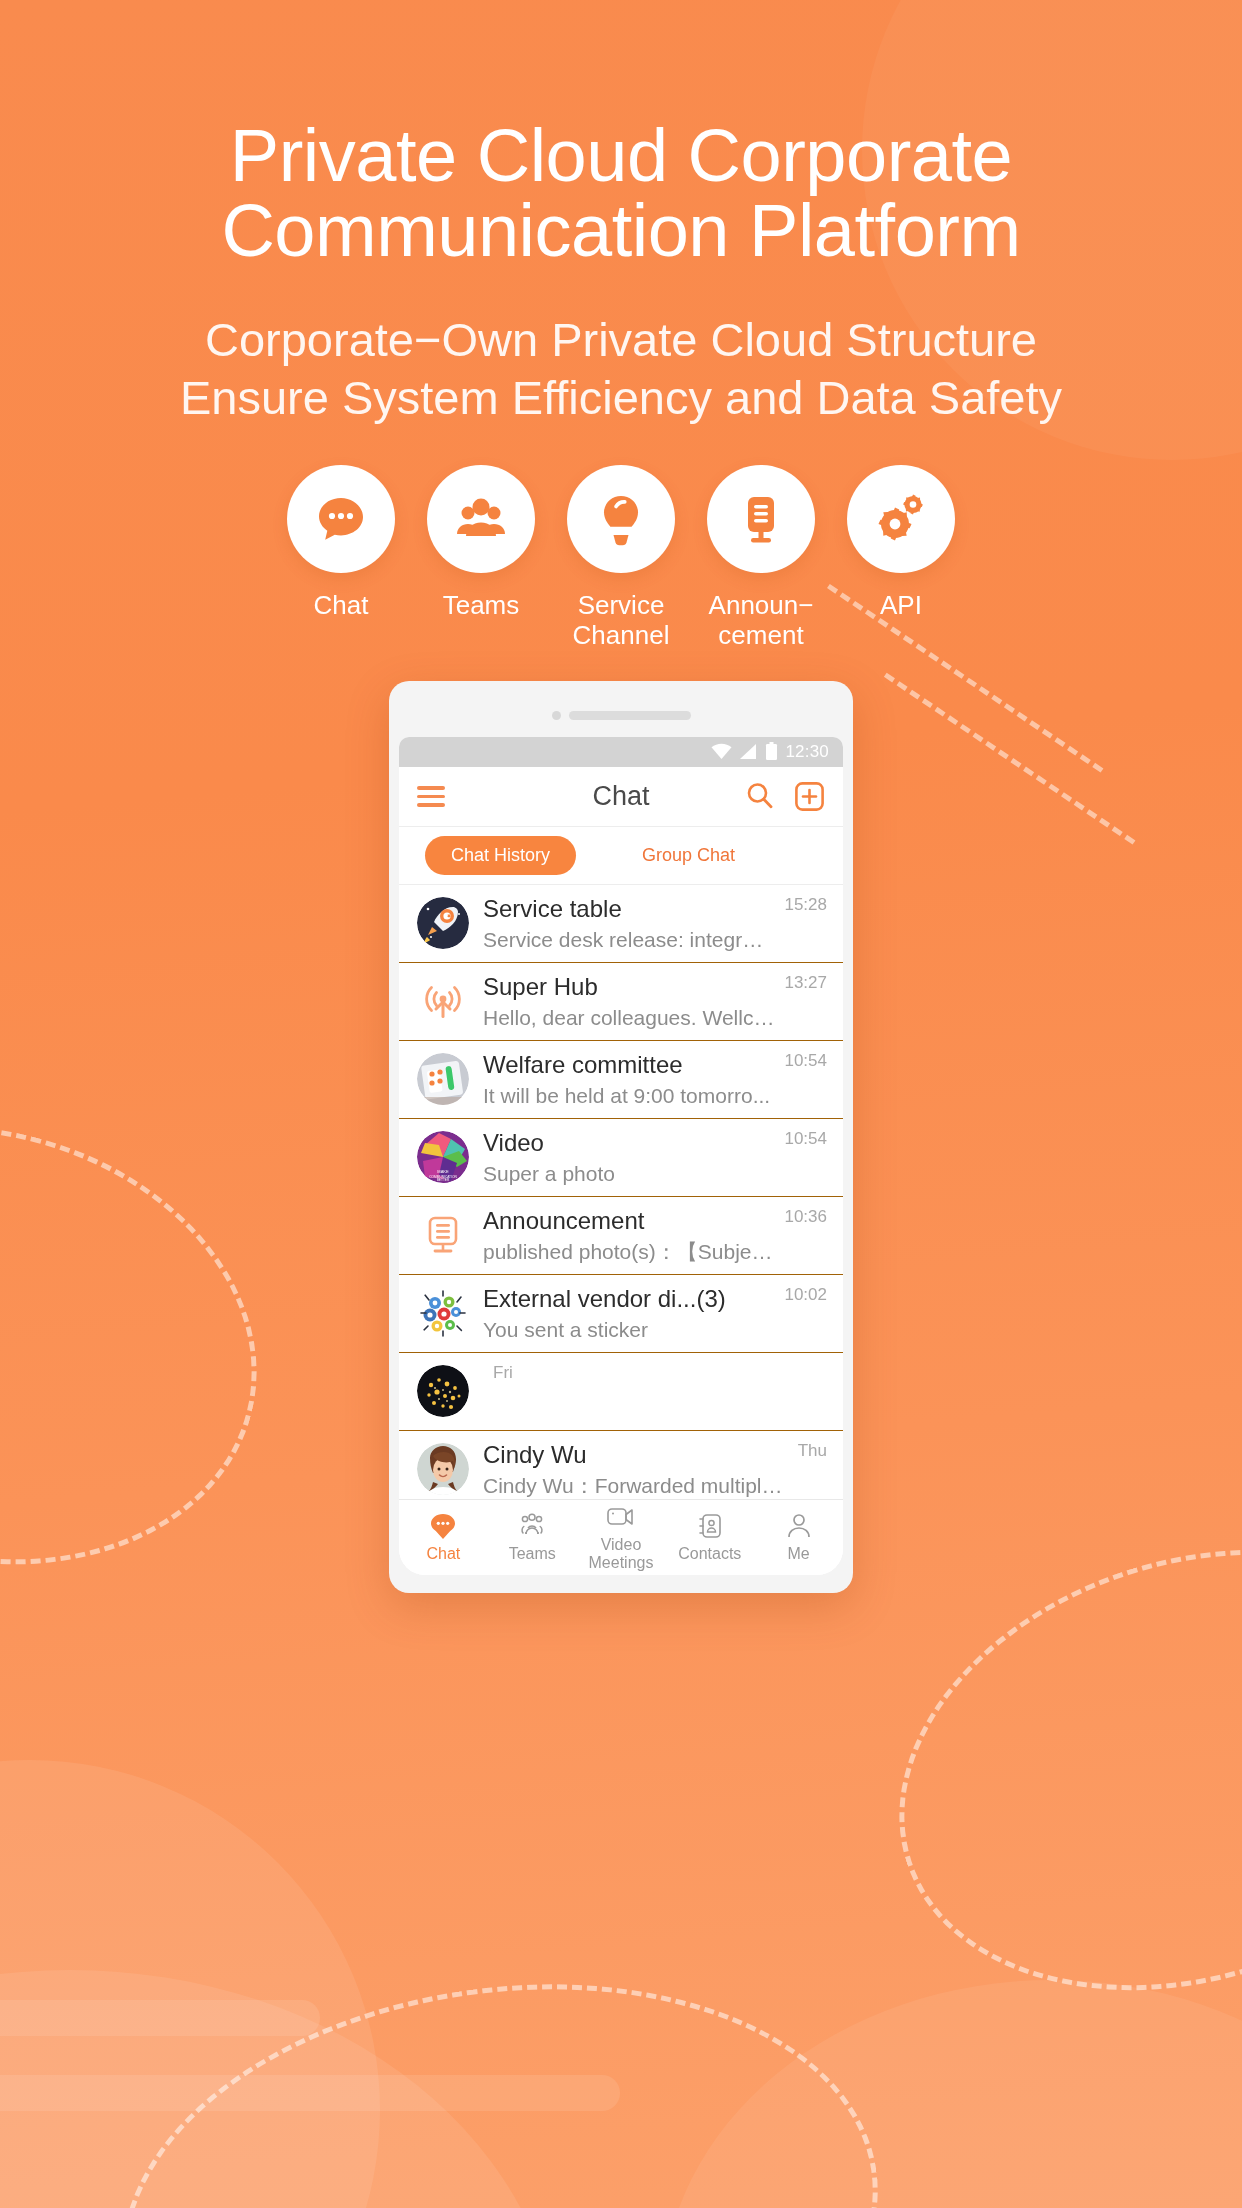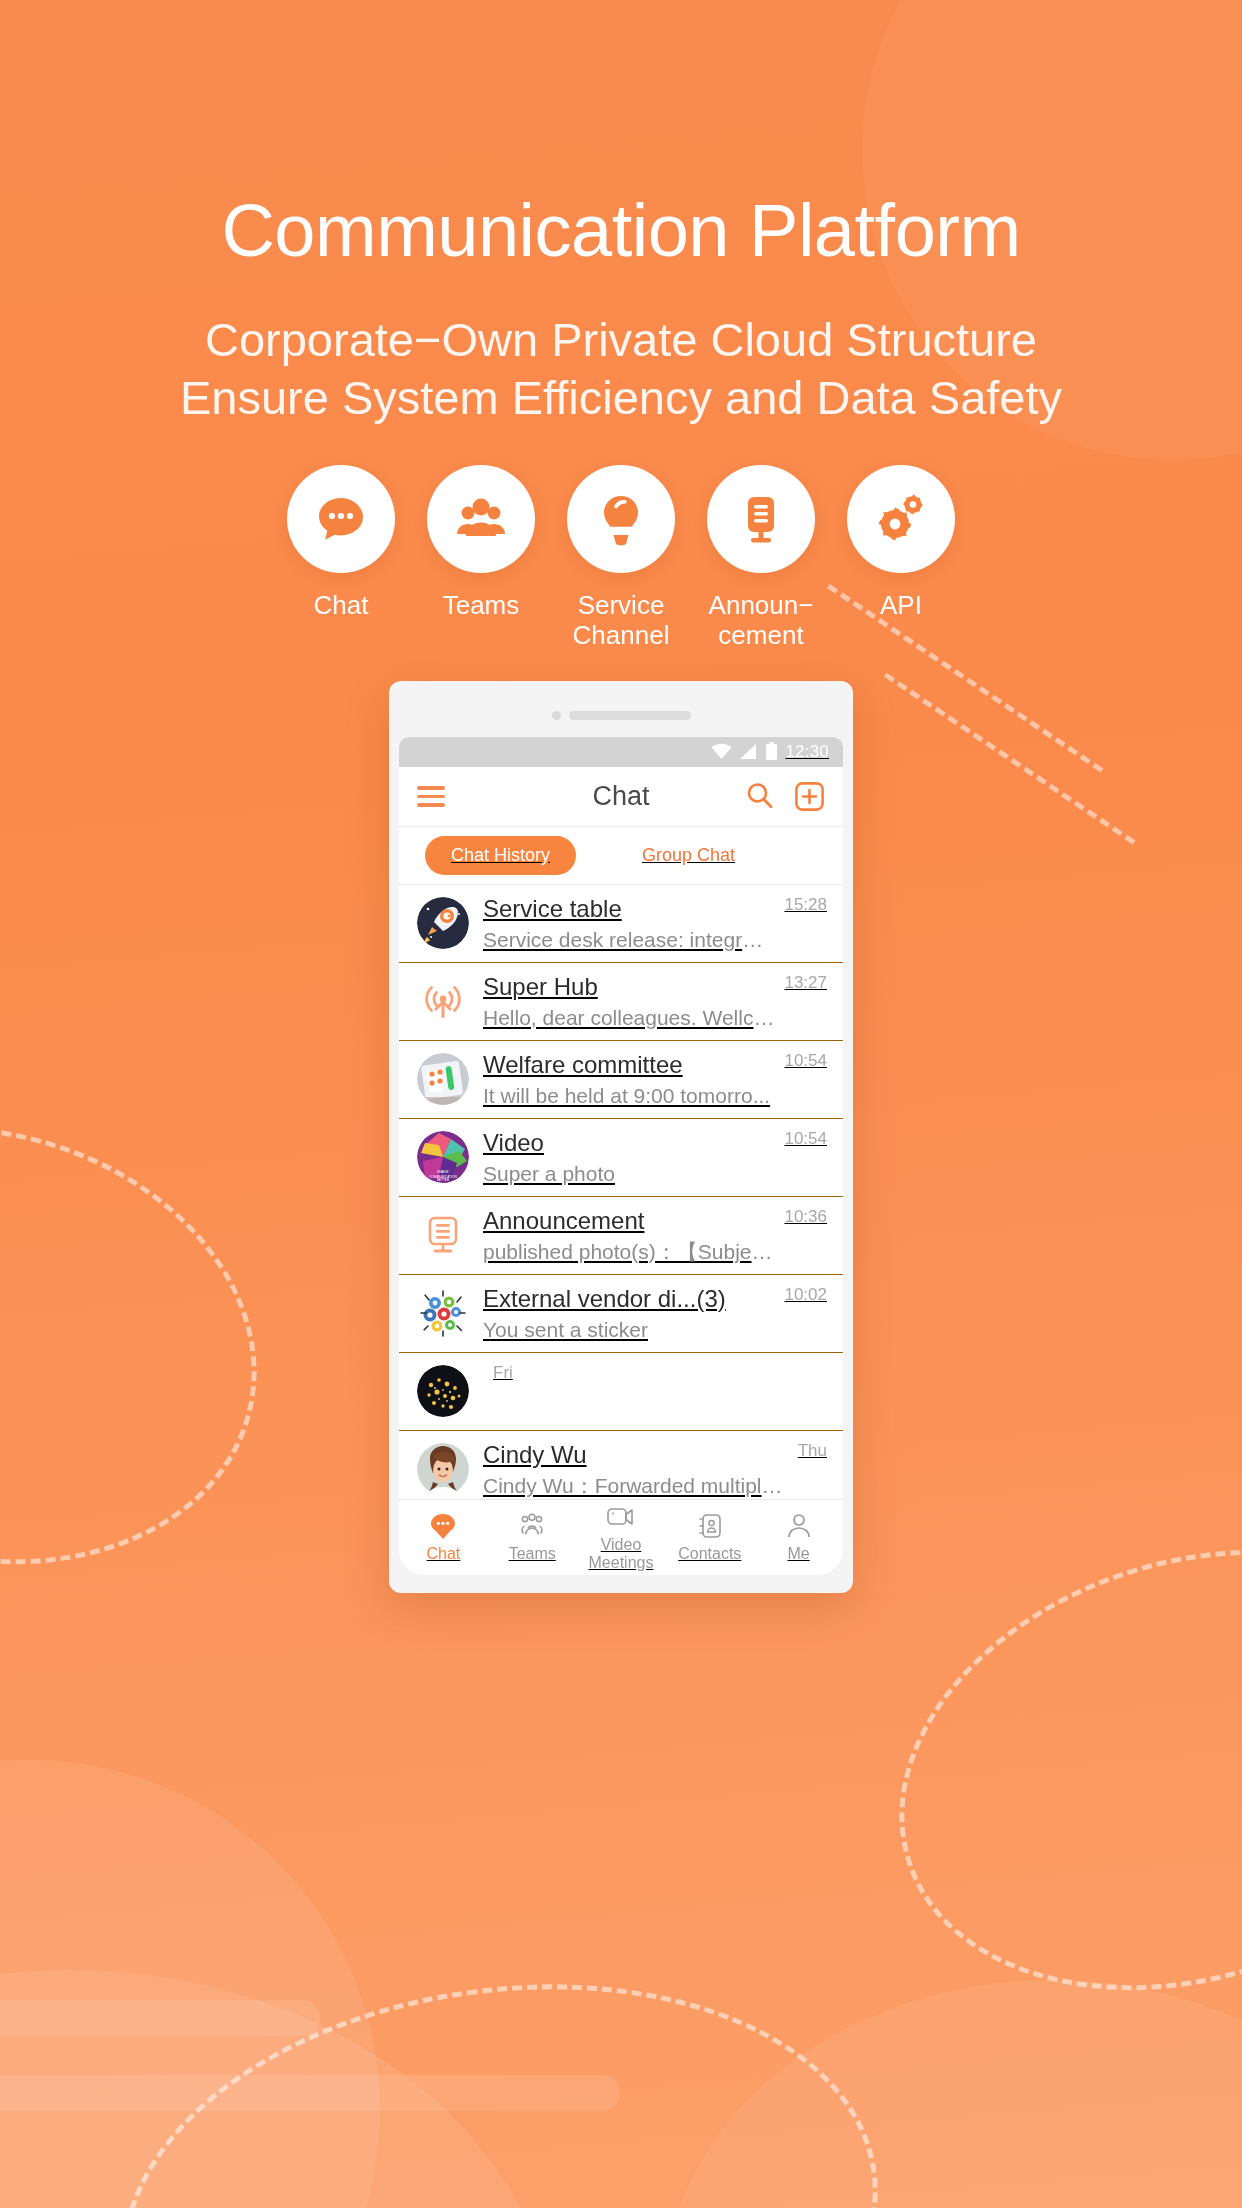--- a/index.html
+++ b/index.html
@@ -123,25 +123,24 @@
     font-size: 26px;
     line-height: 1.18;
     font-weight: 400;
   }
 
   
   .phone-wrap { position: relative; z-index: 6; display: flex; justify-content: center; margin-top: 30px; }
   .phone {
     width: 464px; height: 912px;
     background: #F4F4F4;
-    border-radius: 12px;
+    border-radius: 20px;
     box-shadow: 0 14px 44px rgba(150,55,5,0.22);
     padding: 28px 10px 24px 10px;
     position: relative;
-    text-decoration: underline;
   }
   .speaker-row {
     display: flex; align-items: center; justify-content: center;
     gap: 8px; height: 14px; margin-bottom: 14px;
   }
   .cam { width: 9px; height: 9px; border-radius: 50%; background: #D8D8D8; }
   .grille { width: 122px; height: 9px; border-radius: 5px; background: #DCDCDC; }
 
   .screen {
     width: 444px; height: 838px;
@@ -241,21 +240,21 @@
   <div class="blob blob-right-low"></div>
   <div class="dashloop dashloop-right"></div>
   <div class="dashloop dashloop-left"></div>
   <div class="dashloop dashloop-bottom"></div>
   <div class="dashline dl-a"></div>
   <div class="dashline dl-b"></div>
 </div>
 
 <header class="hero">
   <h1>
-    <br>
+    <span>Private Cloud Corporate</span><br>
     <span>Communication Platform</span>
   </h1>
   <p class="sub">
     <span>Corporate−Own Private Cloud Structure</span><br>
     <span>Ensure System Efficiency and Data Safety</span>
   </p>
 </header>
 
 <section class="features">
 

